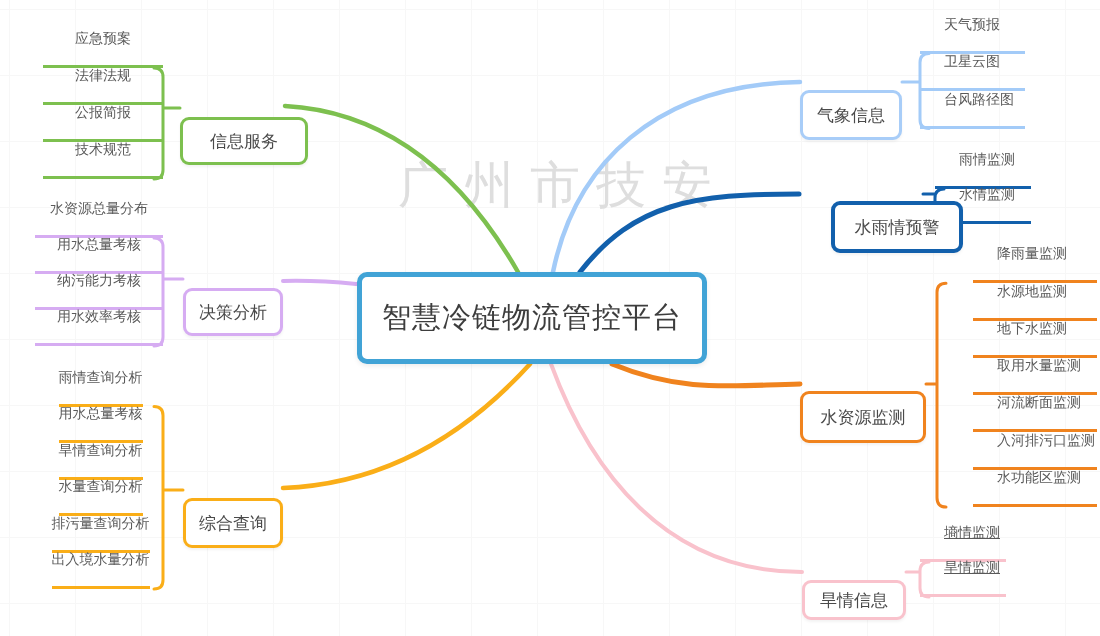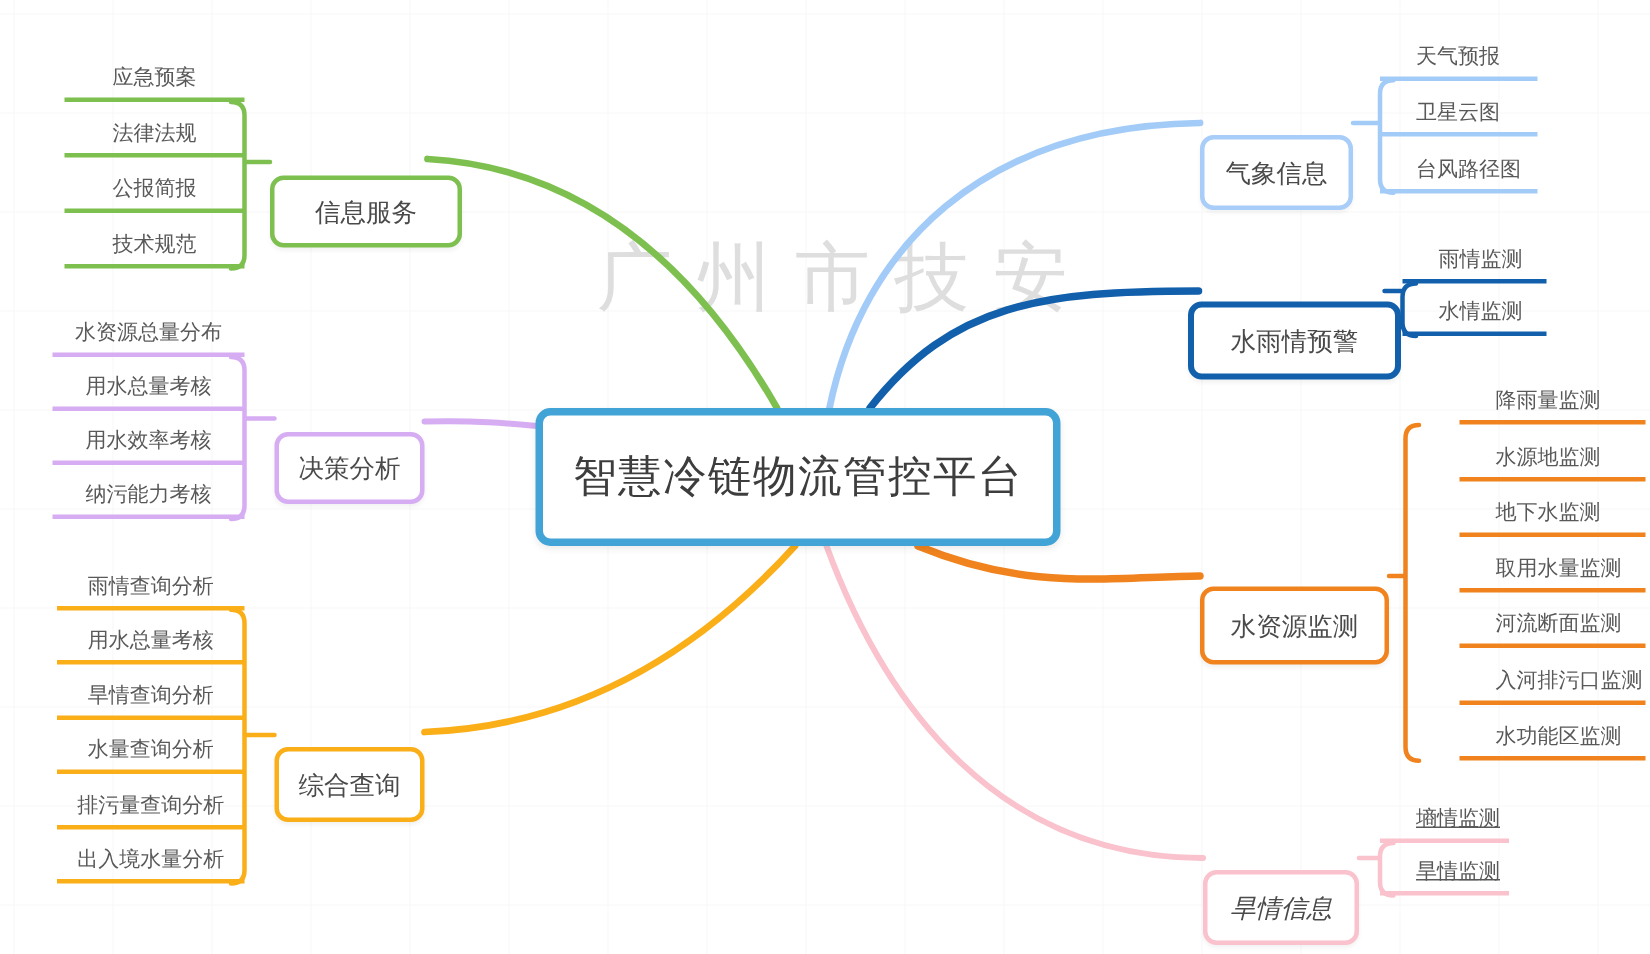--- a/index.html
+++ b/index.html
@@ -27,35 +27,35 @@
   .topic {
     position:absolute; z-index:3; background:#fff; border-radius:9px;
     display:flex; align-items:center; justify-content:center;
     font-size:17px; color:#4a4a4a; box-shadow:0 2px 3px rgba(0,0,0,.05);
     box-sizing:border-box; cursor:pointer;margin-top:33px;
   }
   #t-info     { left:180px; top:84px;  width:128px; height:48px; border:3px solid #7dc04f; }
   #t-decision { left:183px; top:255px; width:100px; height:48px; border:3px solid #d6acf2; }
   #t-query    { left:183px; top:465px; width:100px; height:50px; border:3px solid #faae18; }
   #t-weather  { left:800px; top:57px;  width:102px; height:50px; border:3px solid #a8cdf8; }
-  #t-warning  { left:792px; top:168px; width:142px; height:52px; border:4px solid #1260ac; }
+  #t-warning  { left:831px; top:168px; width:132px; height:52px; border:4px solid #1260ac; }
   #t-monitor  { left:800px; top:358px; width:126px; height:52px; border:3px solid #f0831e; }
-  #t-drought  { left:802px; top:547px; width:104px; height:50px; border:3px solid #f9c2cc;font-style:italic; }
+  #t-drought  { left:802px; top:547px; width:104px; height:40px; border:3px solid #f9c2cc; }
 
   .children { position:absolute; z-index:2; display:flex; flex-direction:column; }
   .child-row {
     box-sizing:border-box; height:var(--rh); display:flex; align-items:flex-end;
-    justify-content:center; padding-bottom:4px; font-size:14px; color:#595959;
+    justify-content:center; padding-bottom:17px; font-size:14px; color:#595959;
     border-bottom:3px solid #ccc; white-space:nowrap; cursor:pointer;
   }
   .right .child-row { justify-content:flex-start; padding-left:24px; }
 
   #ch-info     { left:43px;  top:31px;  width:120px; --rh:37px; }
   #ch-decision { left:35px;  top:202px; width:128px; --rh:36px; }
-  #ch-query    { left:38px;  top:370px; width:125px; --rh:36.5px; }
+  #ch-query    { left:38px;  top:370px; width:125px;align-items:center; --rh:36.5px; }
   #ch-weather  { left:920px; top:16px;  width:105px; --rh:37.5px; }
   #ch-warning  { left:935px; top:154px; width:96px;  --rh:35px; }
   #ch-monitor  { left:973px; top:246px; width:124px; --rh:37.3px; }
   #ch-drought  { left:920px; top:527px; width:86px;  --rh:35px; }
 
   .c-green  .child-row { border-color:#7dc04f; }
   .c-purple .child-row { border-color:#d6acf2; }
   .c-yellow .child-row { border-color:#faae18; }
   .c-lblue  .child-row { border-color:#a3cbf8; }
   .c-dblue  .child-row { border-color:#1260ac; }
@@ -101,22 +101,22 @@
   <div class="children c-green" id="ch-info">
     <div class="child-row">应急预案</div>
     <div class="child-row">法律法规</div>
     <div class="child-row">公报简报</div>
     <div class="child-row">技术规范</div>
   </div>
 
   <div class="children c-purple" id="ch-decision">
     <div class="child-row">水资源总量分布</div>
     <div class="child-row">用水总量考核</div>
+    <div class="child-row">纳污能力考核</div>
     <div class="child-row">用水效率考核</div>
-    <div class="child-row">纳污能力考核</div>
   </div>
 
   <div class="children c-yellow" id="ch-query">
     <div class="child-row">雨情查询分析</div>
     <div class="child-row">用水总量考核</div>
     <div class="child-row">旱情查询分析</div>
     <div class="child-row">水量查询分析</div>
     <div class="child-row">排污量查询分析</div>
     <div class="child-row">出入境水量分析</div>
   </div>

